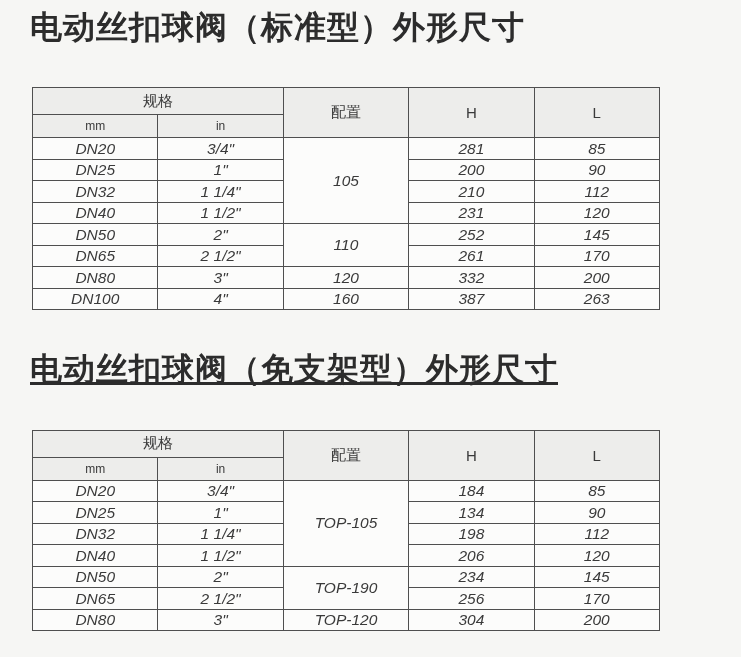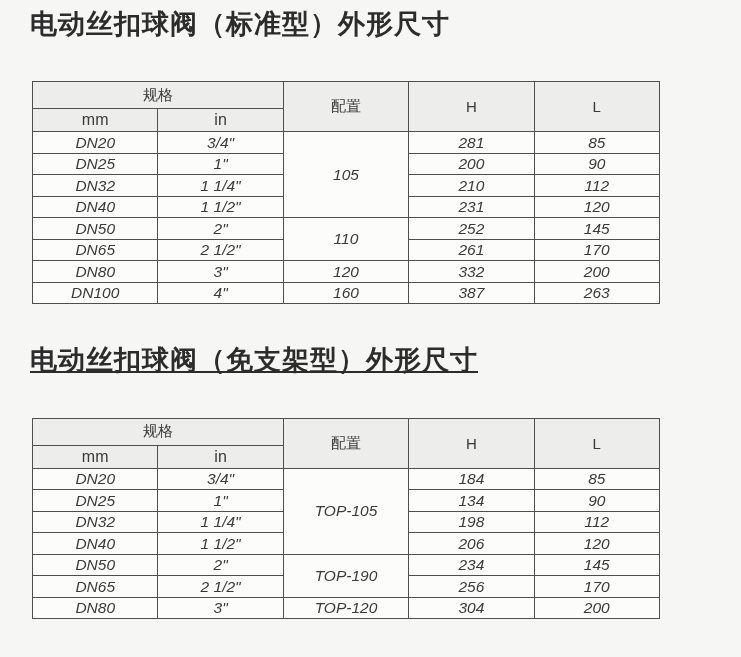--- a/index.html
+++ b/index.html
@@ -7,21 +7,21 @@
     width: 741px;
     font-family: "Liberation Sans", "DejaVu Sans", sans-serif;
   }
   body {
     background: #f6f6f4;
     height: 657px;
     overflow: hidden;
     color: #3a3a3a;
   }
   .page-title {
-    font-size: 27px;
+    font-size: 32px;
     font-weight: 900;
     color: #2c2c2c;
     letter-spacing: 1px;
     margin-left: 30px;
     line-height: 1.2;
   }
   .title-1 { padding-top: 8px; }
   .title-2 { margin-top: 40px; text-decoration: underline; }
   table.dim-table {
     border-collapse: collapse;
@@ -37,21 +37,21 @@
     border: 1px solid #4f4f4f;
     text-align: center;
     vertical-align: middle;
     font-weight: normal;
     font-size: 15.5px;
     color: #3a3a3a;
     padding: 0;
   }
   table.dim-table thead th { background: #ededeb; }
   tr.hdr-row-1 th { height: 27px; font-size: 15px; }
-  tr.hdr-row-2 th { height: 23px; font-size: 16px; }
+  tr.hdr-row-2 th { height: 23px; font-size: 12px; }
   th.hl-head { font-size: 17px; }
   tbody tr { height: 21.5px; font-style: italic; }
   td.config-cell { background: #ededeb; background: #fcfcfb; }
 </style>
 </head>
 <body>
 
 <h1 class="page-title title-1">电动丝扣球阀（标准型）外形尺寸</h1>
 
 <table class="dim-table">

